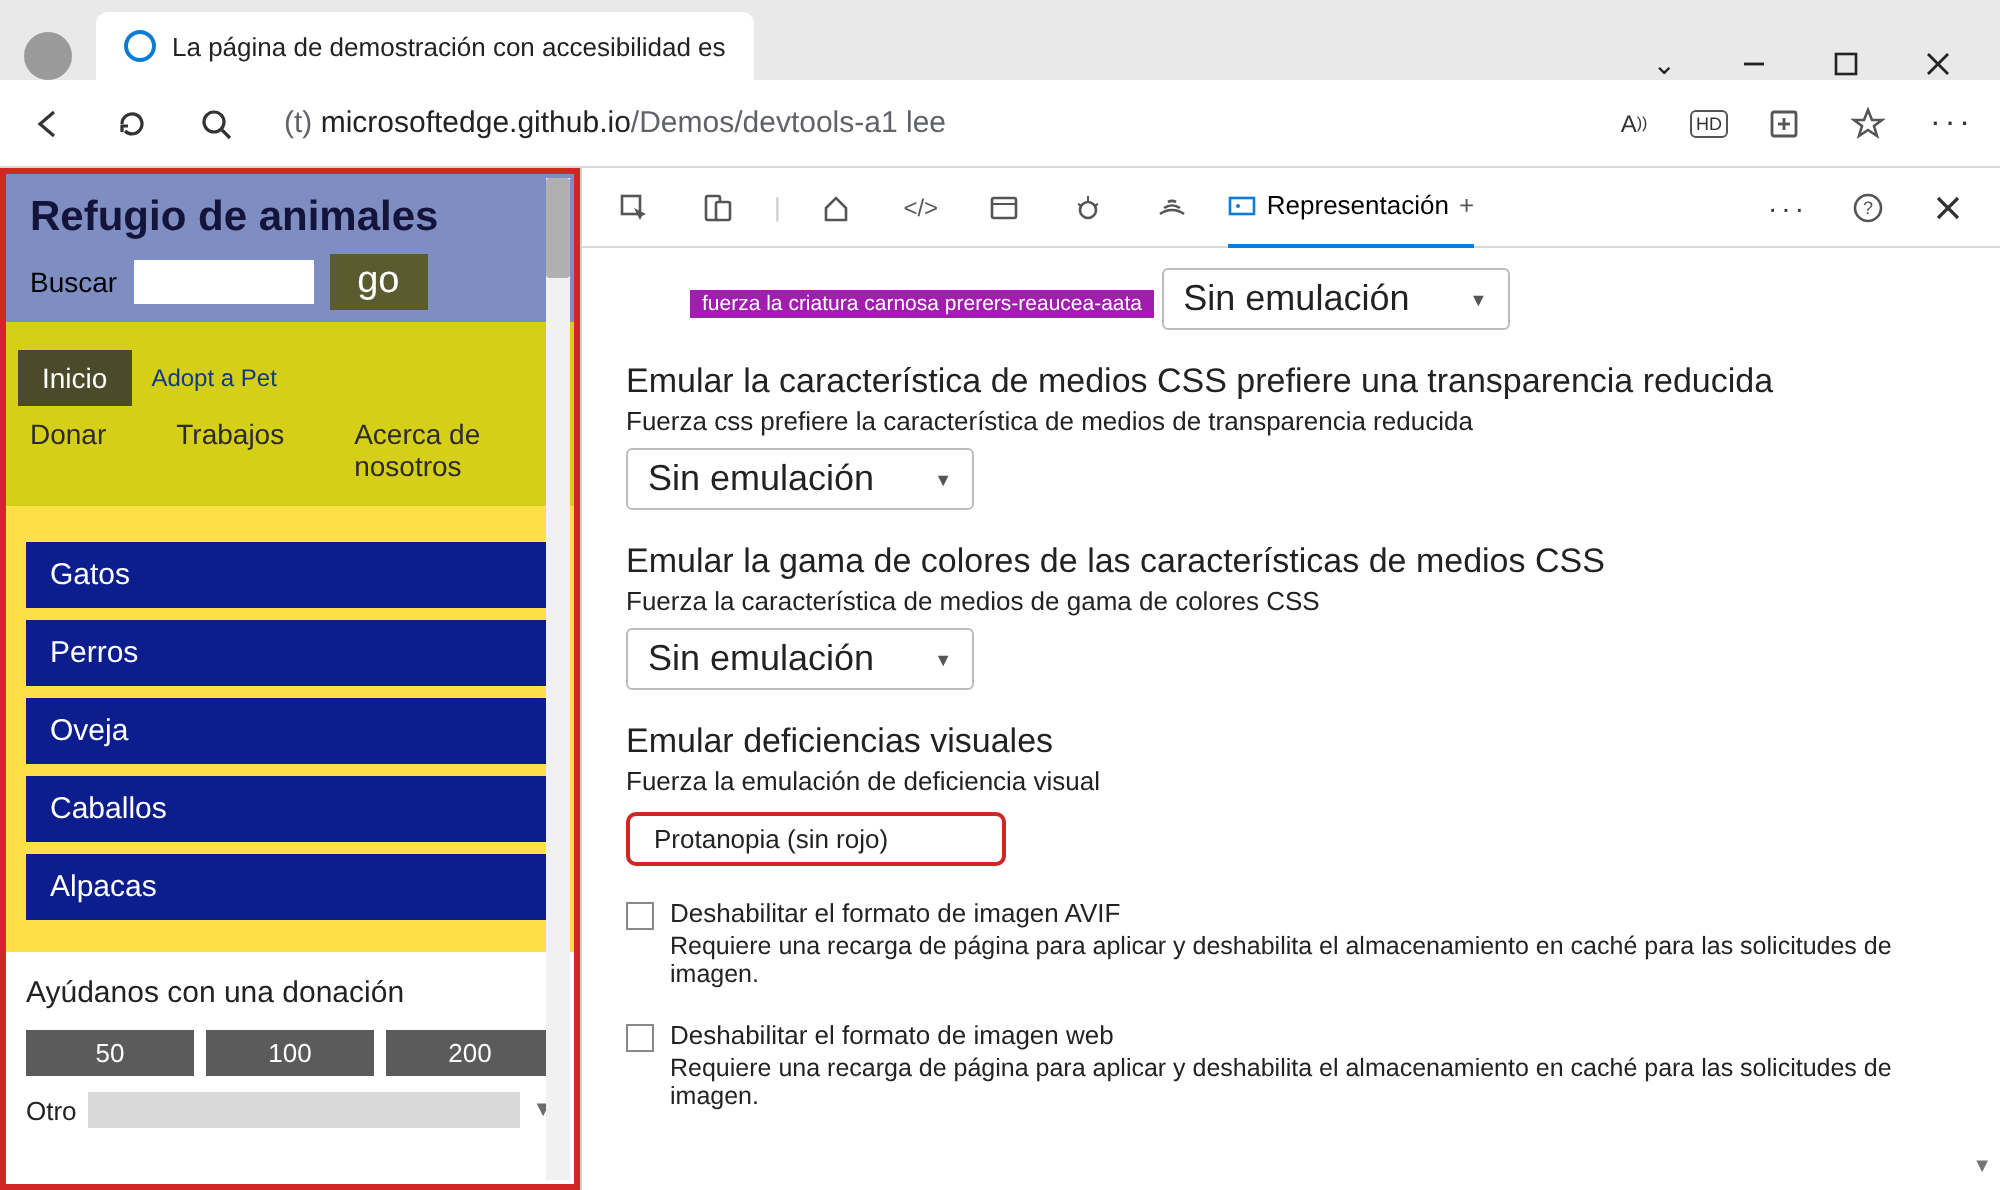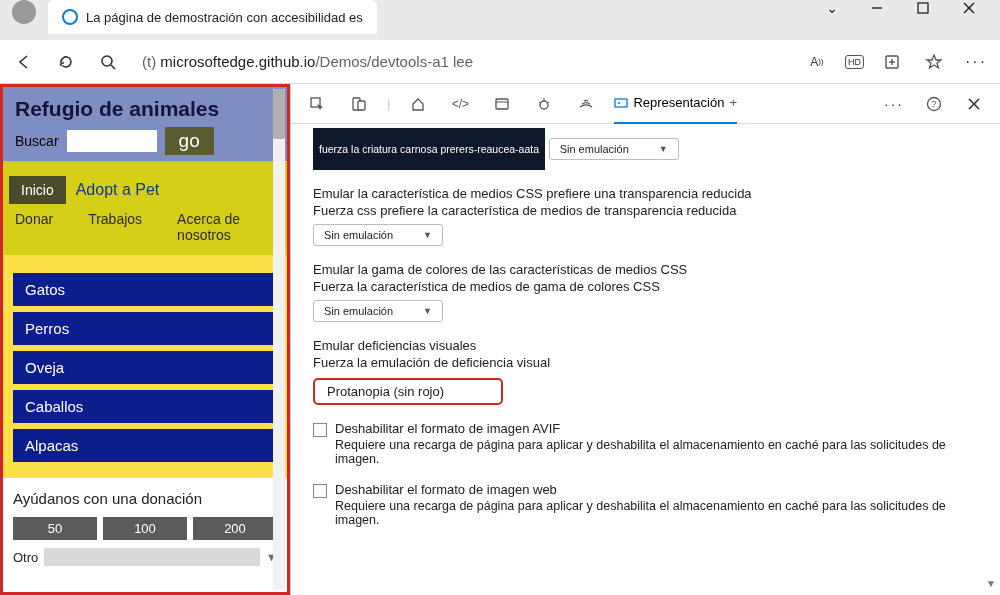--- a/index.html
+++ b/index.html
@@ -1,17 +1,17 @@
 <!DOCTYPE html>
 <html><head>
 <meta charset="utf-8">
 <style>
   * { box-sizing: border-box; margin: 0; padding: 0; font-family: "Segoe UI", Arial, sans-serif; }
   body { width: 1000px; height: 595px; background: #fff; overflow: hidden; font-size: 13px; color: #222; }
-  .titlebar { height: 40px; background: #e9e9e9; display: flex; align-items: flex-start; }
+  .titlebar { height: 40px; background: #e9e9e9; display: flex; align-items: flex-end; }
   .avatar { width: 24px; height: 24px; border-radius: 50%; background: #9a9a9a; margin: 0 12px; }
   .tab { background: #fff; height: 34px; border-radius: 6px 6px 0 0; display: flex; align-items: center; padding: 0 14px; min-width: 300px; gap: 8px; }
   .tab .favicon { width: 16px; height: 16px; border-radius: 50%; border: 2px solid #0b7dd6; display:inline-block; }
   .win-controls { margin-left: auto; display: flex; align-items: center; gap: 32px; padding-right: 24px; }
   .chev { font-size: 14px; }
   .winbtn { width: 14px; height: 14px; display:inline-flex; align-items:center; justify-content:center; }
   .addrbar { height: 44px; display: flex; align-items: center; padding: 0 10px; gap: 14px; border-bottom: 1px solid #d9d9d9; }
   .icbtn { width: 28px; height: 28px; display:inline-flex; align-items:center; justify-content:center; border-radius:4px; color:#333; }
   .url { flex: 1; font-size: 15px; padding-left: 6px; }
   .url .m { color:#5f6368; }
@@ -23,41 +23,41 @@
   .page { height:100%; overflow:hidden; }
   .hdr { background:#7e8ec3; padding:10px 12px 6px; }
   .hdr h1 { font-size:21px; color:#14143a; font-weight:600; }
   .srow { display:flex; align-items:center; gap:8px; margin-top:6px; }
   .srow label { color:#000; font-size:14px; }
   .srow input { width:90px; height:22px; border:none; background:#fff; }
   .go { background:#5b5b30; color:#fff; border:none; padding:3px 14px; font-size:19px; }
   .nav { background:#d5cf18; padding:14px 0 6px; }
   .nav-row1 { display:flex; align-items:center; }
   .nav .inicio { background:#4b4b2c; color:#fff; padding:6px 12px; font-size:14px; margin-left:6px; }
-  .nav .adopt { color:#103a89; font-size:16px; font-weight:500; padding:6px 10px; }
+  .nav .adopt { color:#103a89; font-size:12px; font-weight:500; padding:6px 10px; }
   .nav-row2 { display:flex; gap:35px; padding:6px 12px; font-size:14px; color:#2b2b2b; }
   .cats { padding: 18px 10px 10px; background:#fde047; }
   .cat { background:#0c1d8e; color:#fff; padding:8px 12px; margin-bottom:6px; font-size:15px; }
   .don { padding: 12px 10px; font-size:15px; color:#222; }
   .don-btns { display:flex; gap:6px; margin-top:10px; }
   .don-btn { flex:1; background:#5b5b5b; color:#fff; text-align:center; padding:4px 0; font-size:13px; }
   .otro-row { display:flex; align-items:center; gap:6px; margin-top:8px; font-size:13px; }
   .otro-row input { flex:1; height:18px; border:none; background:#d9d9d9; }
   .tri { color:#6b6b6b; font-size:11px; }
   .devtools { flex:1; display:flex; flex-direction:column; border-left:1px solid #d0d0d0; }
   .dt-tabs { height:40px; display:flex; align-items:center; gap:14px; padding:0 12px; border-bottom:1px solid #d9d9d9; }
   .dt-tab { display:flex; align-items:center; gap:5px; font-size:13px; height:40px; }
   .dt-tab.active { border-bottom:2px solid #0b7dd6; color:#000; }
   .dt-right { margin-left:auto; display:flex; gap:12px; align-items:center; }
   .dt-body { flex:1; overflow:hidden; position:relative; padding:4px 16px 0 22px; }
-  .hilite { background:#0f172a; color:#fff; font-size:10.5px; padding:15px 6px; display:inline-block; }
-  .sel { border:1px solid #bcbcbc; border-radius:3px; padding:4px 10px; font-size:11px; display:inline-flex; align-items:center; gap:30px; margin-top:6px; }
+  .hilite { background:#a21caf; color:#fff; font-size:10.5px; padding:1px 6px; display:inline-block;margin-left:32px; }
+  .sel { border:1px solid #bcbcbc; border-radius:3px; padding:4px 10px; font-size:18px; display:inline-flex; align-items:center; gap:30px; margin-top:6px; }
   .sel::after { content:"▼"; font-size:9px; color:#555; }
   .sec { margin-top:16px; }
-  .sec .t1 { font-size:13px; color:#222; }
+  .sec .t1 { font-size:17px; color:#222; }
   .sec .t2 { font-size:13px; color:#222; margin-top:2px; }
   .vis-sel { border:2px solid #d02626; border-radius:5px; padding:4px 12px; font-size:13px; display:inline-block; margin-top:8px; min-width:190px; }
   .chk-row { display:flex; align-items:flex-start; gap:8px; margin-top:16px; }
   .chk { width:14px; height:14px; border:1px solid #888; margin-top:2px; flex-shrink:0; }
   .chk-t1 { font-size:13px; }
   .chk-t2 { font-size:12.5px; color:#222; margin-top:2px; }
   .dt-scroll-ind { position:absolute; right:4px; bottom:6px; font-size:10px; color:#777; }
   svg { display:block; }
 </style>
 </head>

